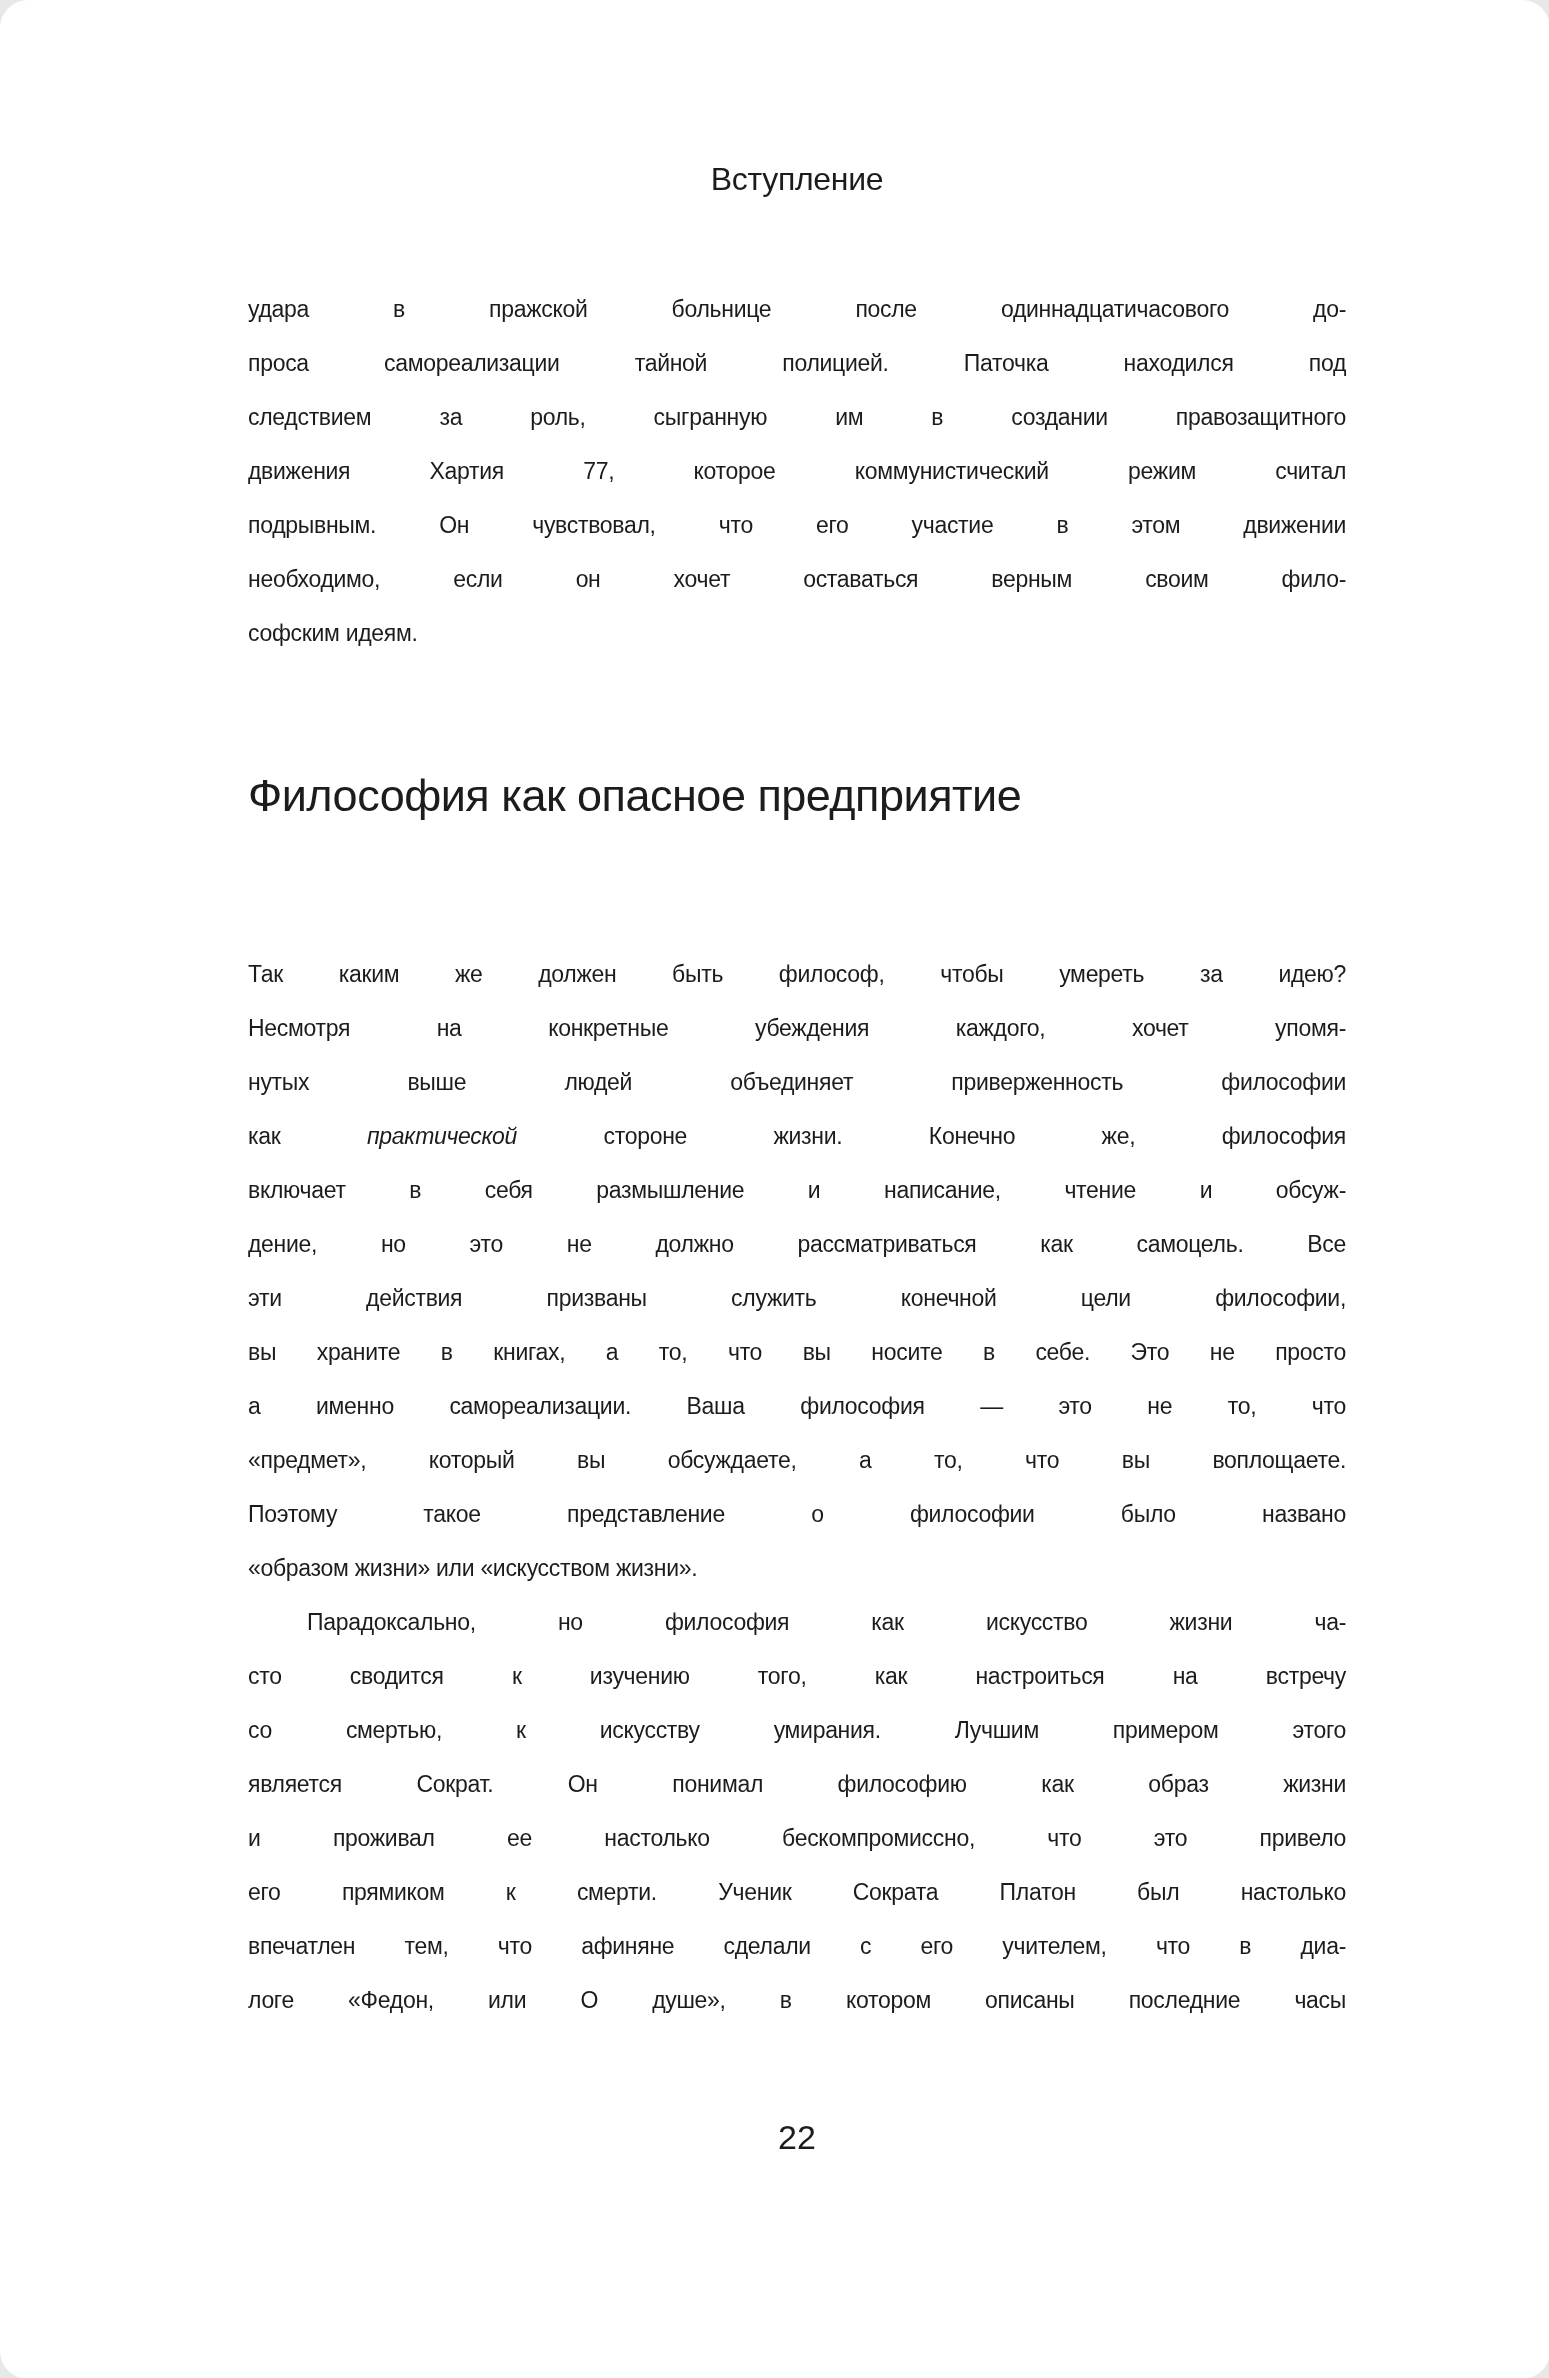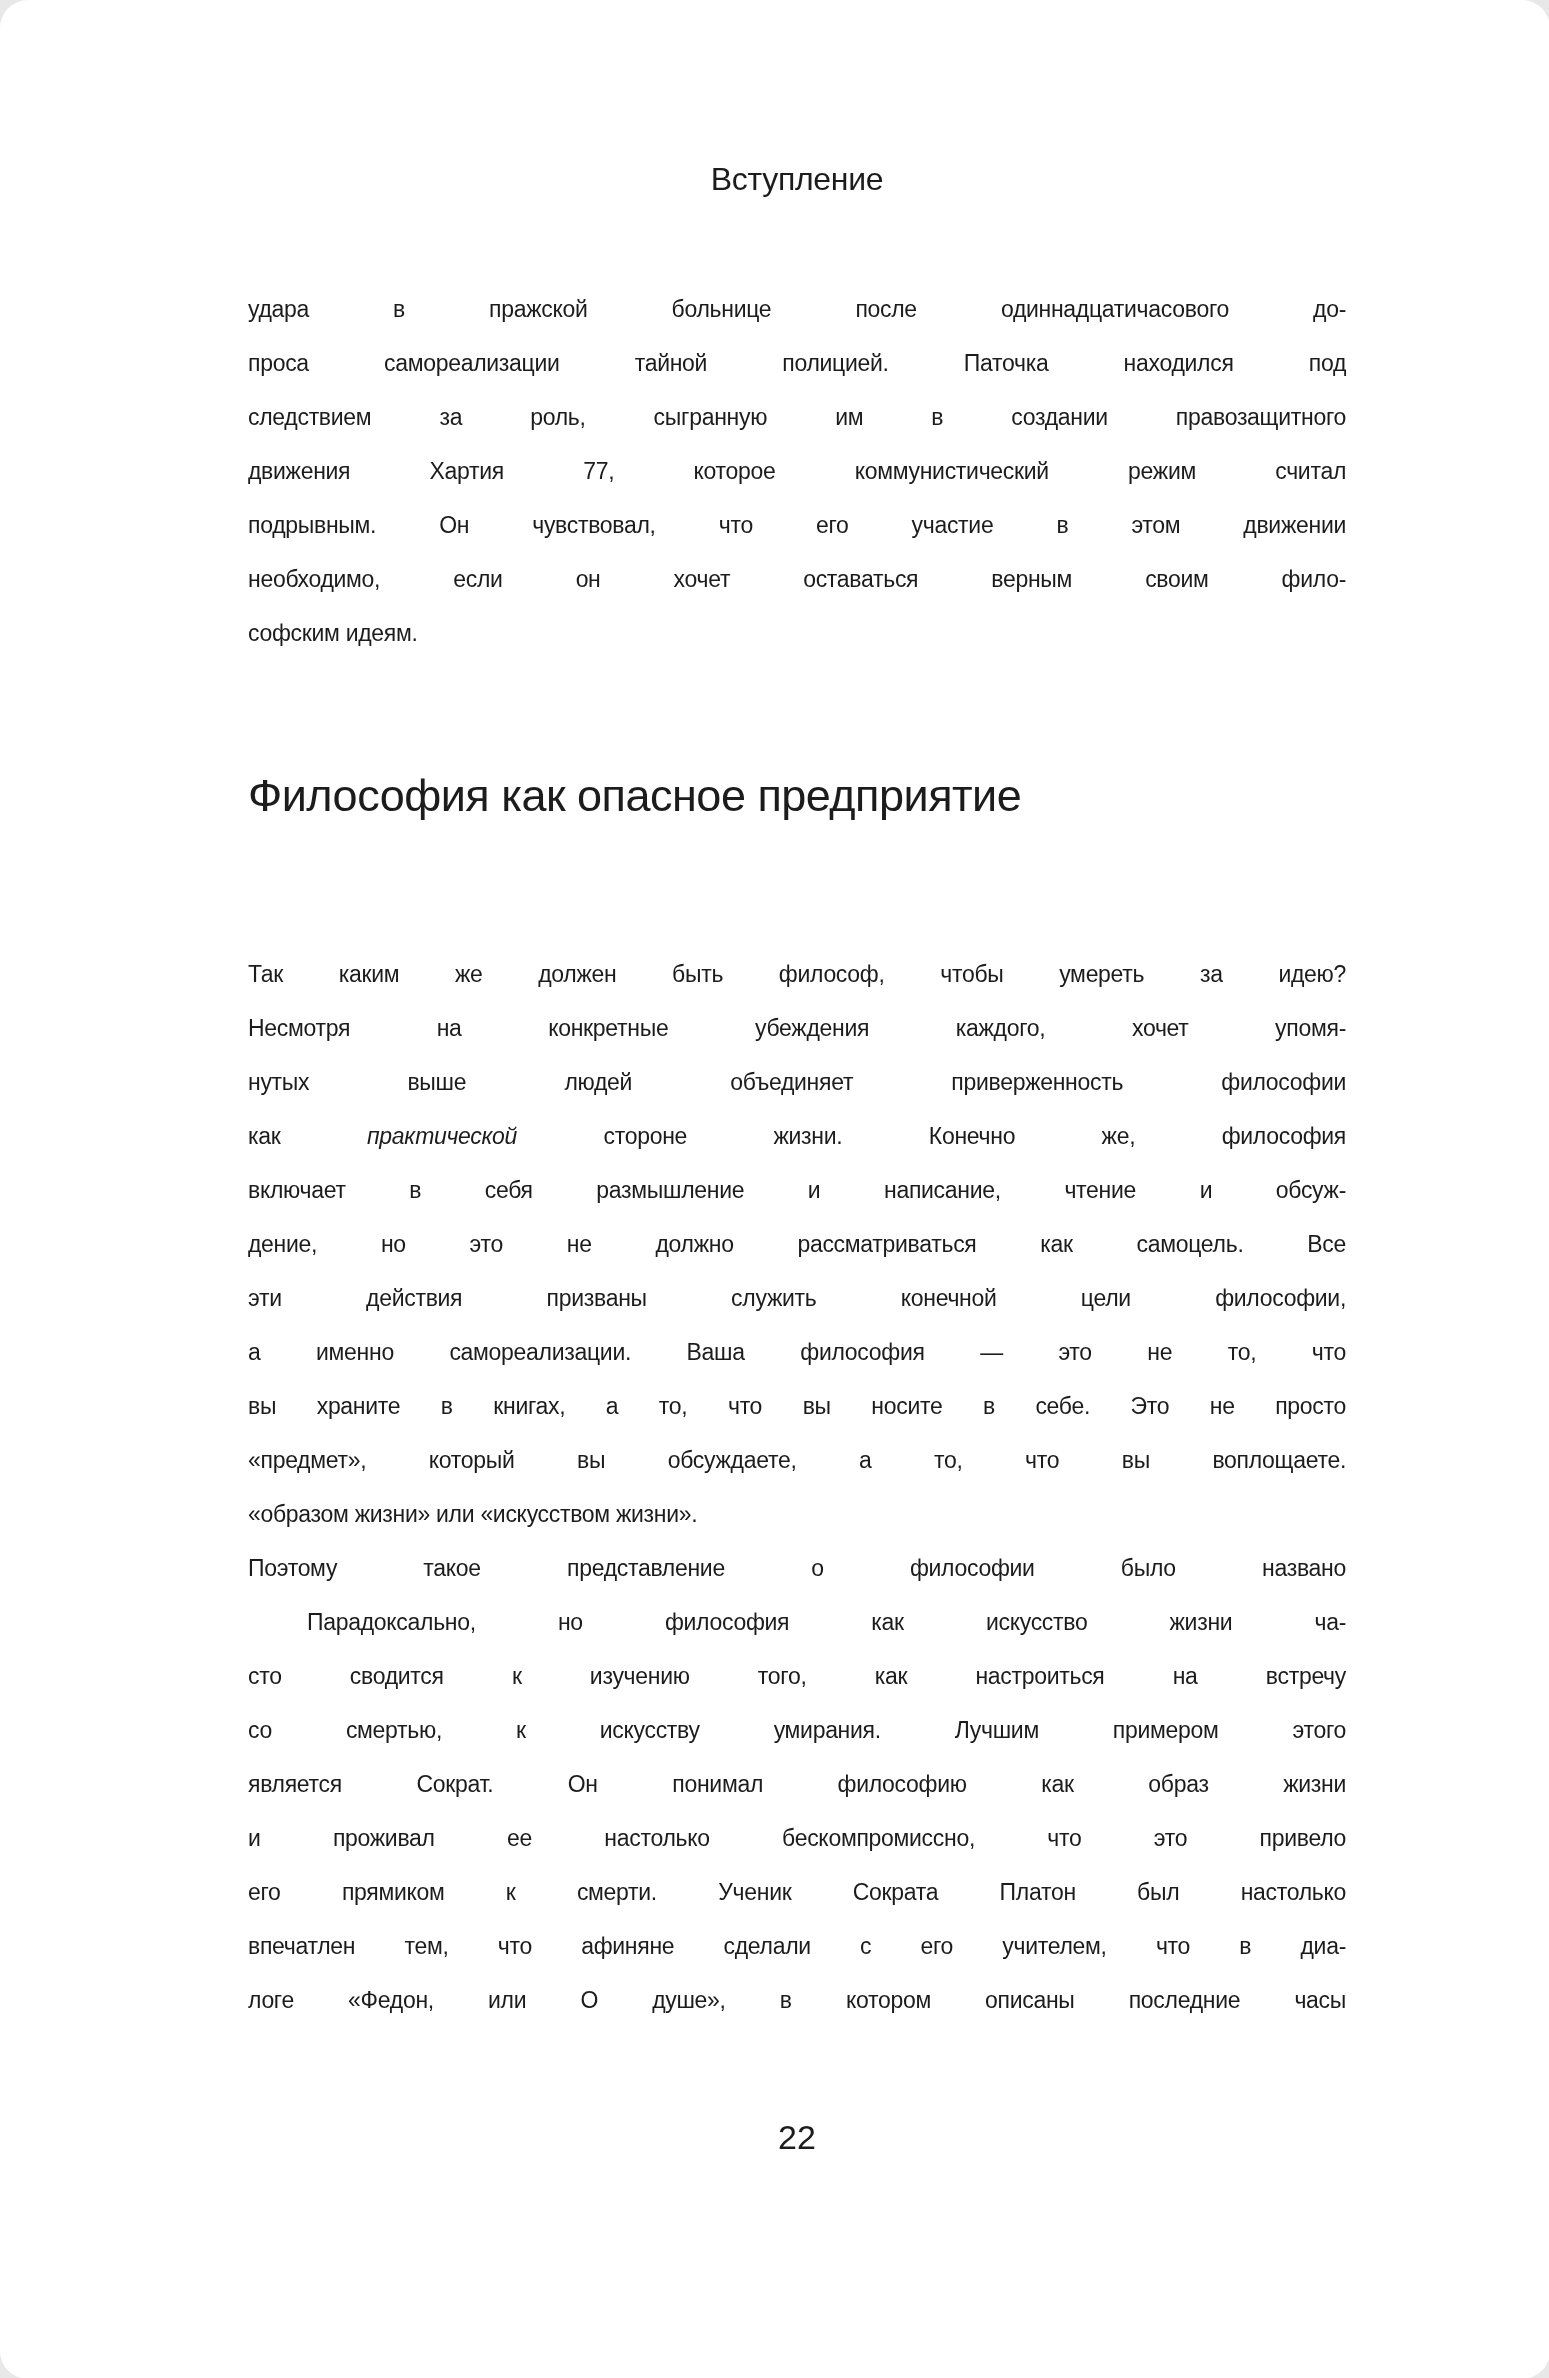--- a/index.html
+++ b/index.html
@@ -96,25 +96,25 @@
   <div class="section-heading">Философия как опасное предприятие</div>
 
   <div class="text-block" id="section-body">
     <div class="line">Так каким же должен быть философ, чтобы умереть за идею?</div>
     <div class="line">Несмотря на конкретные убеждения каждого, хочет упомя-</div>
     <div class="line">нутых выше людей объединяет приверженность философии</div>
     <div class="line"><span>как </span><span class="em">практической</span><span> стороне жизни. Конечно же, философия</span></div>
     <div class="line">включает в себя размышление и написание, чтение и обсуж-</div>
     <div class="line">дение, но это не должно рассматриваться как самоцель. Все</div>
     <div class="line">эти действия призваны служить конечной цели философии,</div>
+    <div class="line">вы храните в книгах, а то, что вы носите в себе. Это не просто</div>
     <div class="line">а именно самореализации. Ваша философия — это не то, что</div>
-    <div class="line">вы храните в книгах, а то, что вы носите в себе. Это не просто</div>
     <div class="line">«предмет», который вы обсуждаете, а то, что вы воплощаете.</div>
+    <div class="line">Поэтому такое представление о философии было названо</div>
     <div class="line last-line">«образом жизни» или «искусством жизни».</div>
-    <div class="line">Поэтому такое представление о философии было названо</div>
     <div class="line indent">Парадоксально, но философия как искусство жизни ча-</div>
     <div class="line">сто сводится к изучению того, как настроиться на встречу</div>
     <div class="line">со смертью, к искусству умирания. Лучшим примером этого</div>
     <div class="line">является Сократ. Он понимал философию как образ жизни</div>
     <div class="line">и проживал ее настолько бескомпромиссно, что это привело</div>
     <div class="line">его прямиком к смерти. Ученик Сократа Платон был настолько</div>
     <div class="line">впечатлен тем, что афиняне сделали с его учителем, что в диа-</div>
     <div class="line">логе «Федон, или О душе», в котором описаны последние часы</div>
   </div>
 

